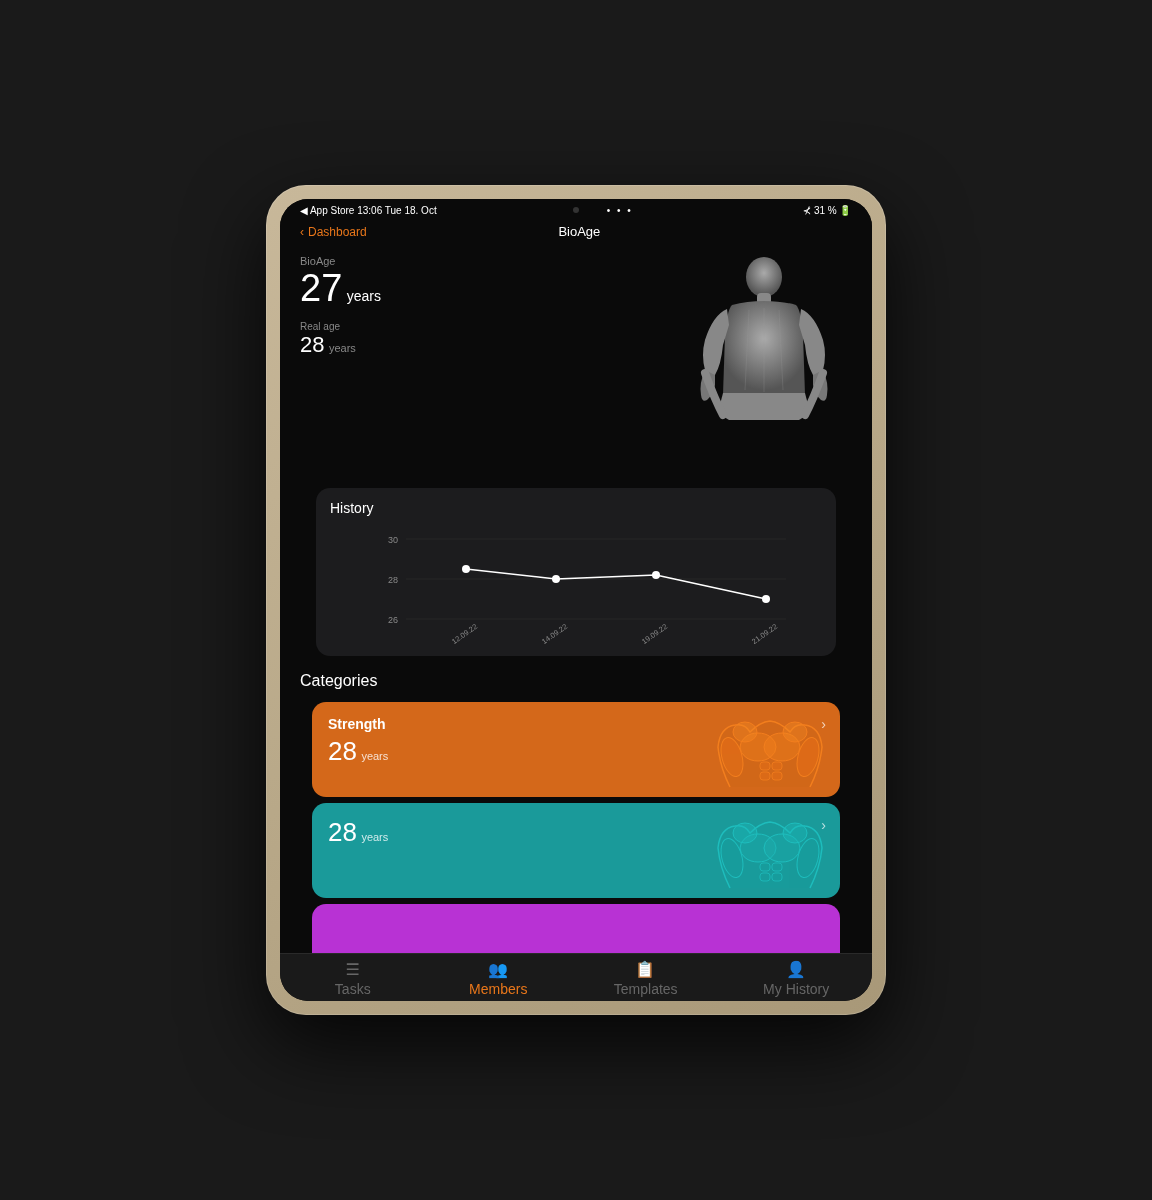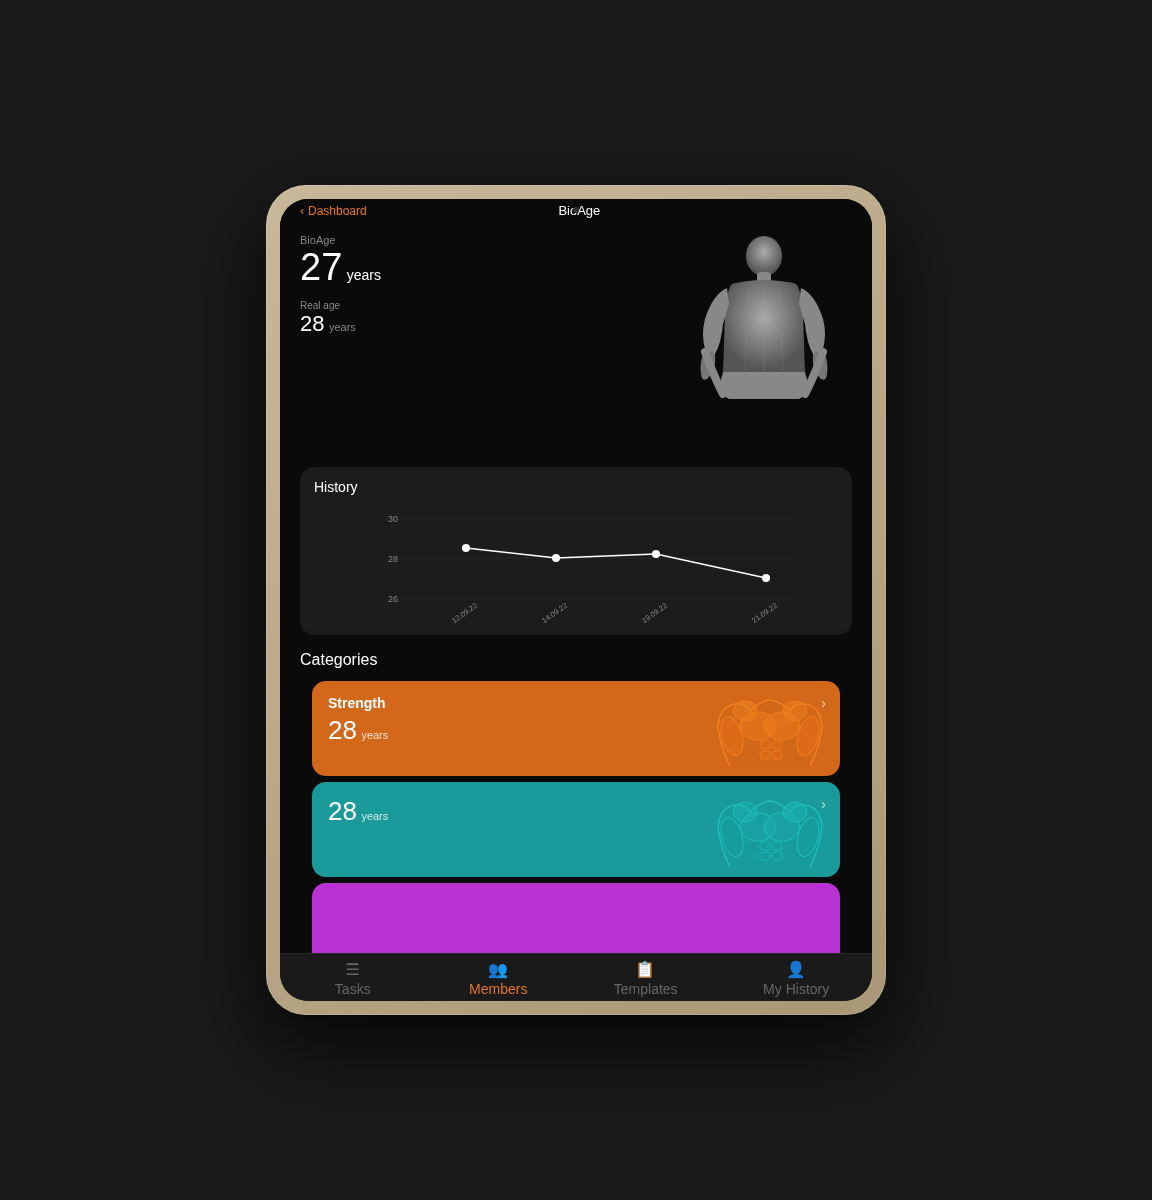--- a/index.html
+++ b/index.html
@@ -146,21 +146,21 @@
       font-weight: 300;
     }
     .real-age-unit {
       color: #888;
       font-size: 11px;
     }
     
 
     
     .history-card {
-      margin: 8px 20px;
+      margin: 8px 36px;
       background: #1c1c1e;
       border-radius: 14px;
       padding: 12px 14px;
     }
     .history-title {
       color: #fff;
       font-size: 14px;
       font-weight: 500;
       margin-bottom: 8px;
     }
@@ -280,20 +280,27 @@
       opacity: 0.7;
     }
   </style>
 </head>
 <body>
 
 <div class="device-frame">
   <div class="device-screen">
     <div class="camera-dot"></div>
 
+    <div class="status-bar">
+      <div class="status-bar-left">
+        <span>◀ App Store   13:06   Tue 18. Oct</span>
+      </div>
+      <div class="status-bar-center">• • •</div>
+      <div class="status-bar-right">⊀ 31 % 🔋</div>
+    </div>
 
     <div class="nav-header">
       <div class="back-btn">
         <span>‹</span>
         <span>Dashboard</span>
       </div>
       <div class="nav-title">BioAge</div>
       <div style="width:60px"></div>
     </div>
 

